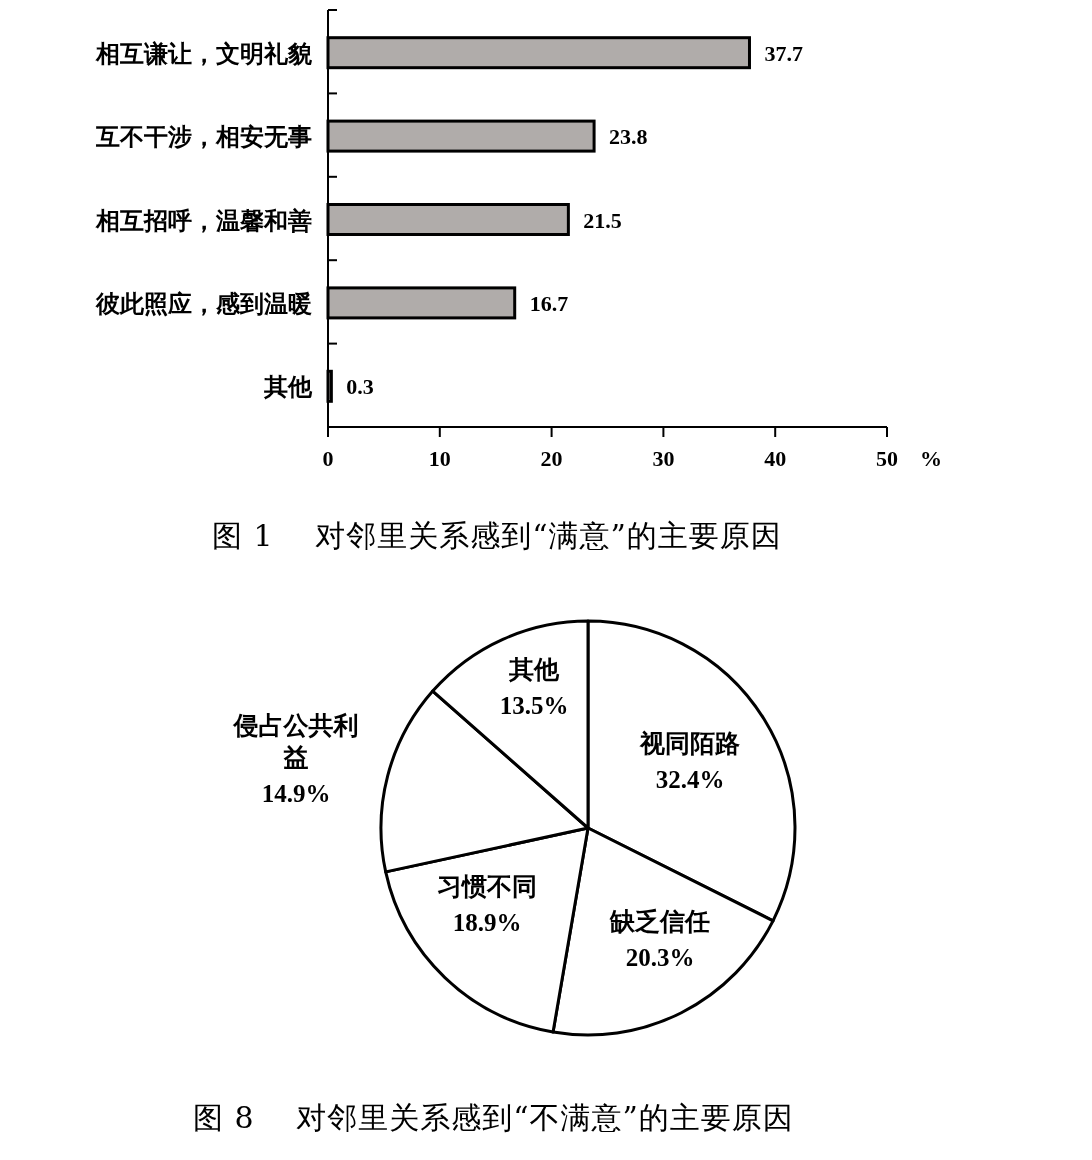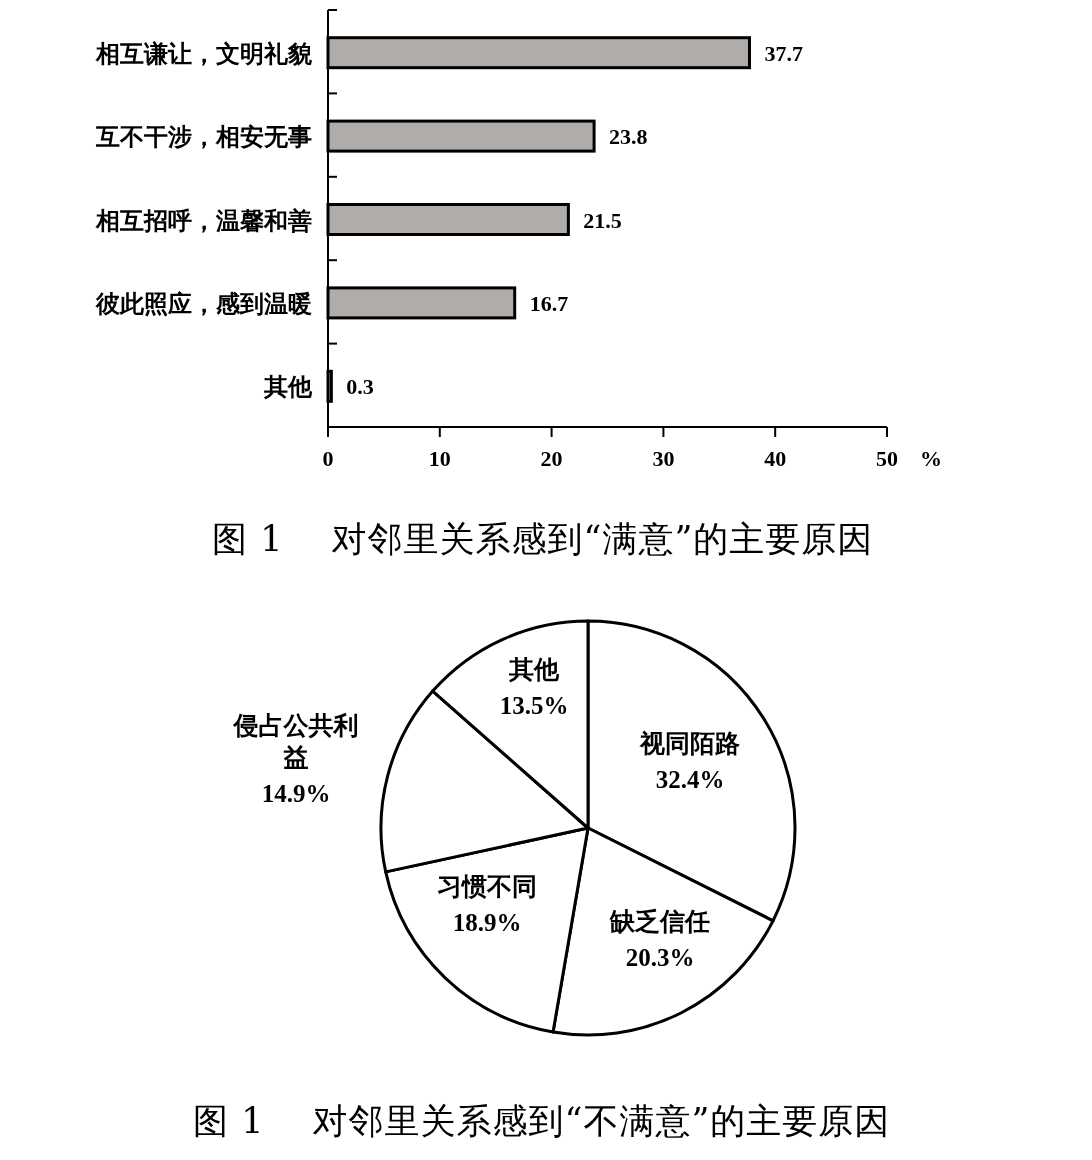--- a/index.html
+++ b/index.html
@@ -2,21 +2,21 @@
 <html><head>
 <meta charset="utf-8">
 <style>
   html, body { margin: 0; padding: 0; background: #ffffff; }
   body { width: 1092px; height: 1160px; position: relative; overflow: hidden;
          font-family: "DejaVu Serif", "Liberation Serif", serif; color: #000; }
   #chart1, #chart2 { position: absolute; left: 0; top: 0; }
   .cat-label { font-family: "DejaVu Sans", "Liberation Sans", sans-serif; font-weight: bold; font-size: 24px; }
   .num { font-family: "Liberation Serif", "DejaVu Serif", serif; font-weight: bold; font-size: 22px; }
   .caption { position: absolute; font-family: "DejaVu Serif", "Liberation Serif", serif;
-             font-size: 35px; white-space: pre; letter-spacing: 1px; }
+             font-size: 30px; white-space: pre; letter-spacing: 1px; }
   .pie-label { font-family: "DejaVu Sans", "Liberation Sans", sans-serif; font-weight: bold; font-size: 25px; }
   .pie-pct { font-family: "Liberation Serif", "DejaVu Serif", serif; font-weight: bold; font-size: 25px; }
 </style>
 </head>
 <body>
 
 <svg id="chart1" width="1092" height="500" viewBox="0 0 1092 500" xmlns="http://www.w3.org/2000/svg">
   <g id="bars">
       <rect x="328" y="37.7" width="421.486" height="30" fill="#b0acaa" stroke="#000" stroke-width="3"></rect>
       <rect x="328" y="121.10000000000002" width="266.08400000000006" height="30" fill="#b0acaa" stroke="#000" stroke-width="3"></rect>
@@ -93,13 +93,13 @@
         <text x="296" y="766" text-anchor="middle" class="pie-label">益</text>
         <text x="296" y="802" text-anchor="middle" class="pie-pct">14.9%</text>
       </g>
       <g>
         <text x="534" y="678" text-anchor="middle" class="pie-label">其他</text>
         <text x="534" y="714" text-anchor="middle" class="pie-pct">13.5%</text>
       </g>
     </g>
 </svg>
 
-<div class="caption" style="left:193px; top:1098px;">图 1　 对邻里关系感到“不满意”的主要原因</div>
+<div class="caption" style="left:193px; top:1098px;">图 8　 对邻里关系感到“不满意”的主要原因</div>
 
 </body></html>

